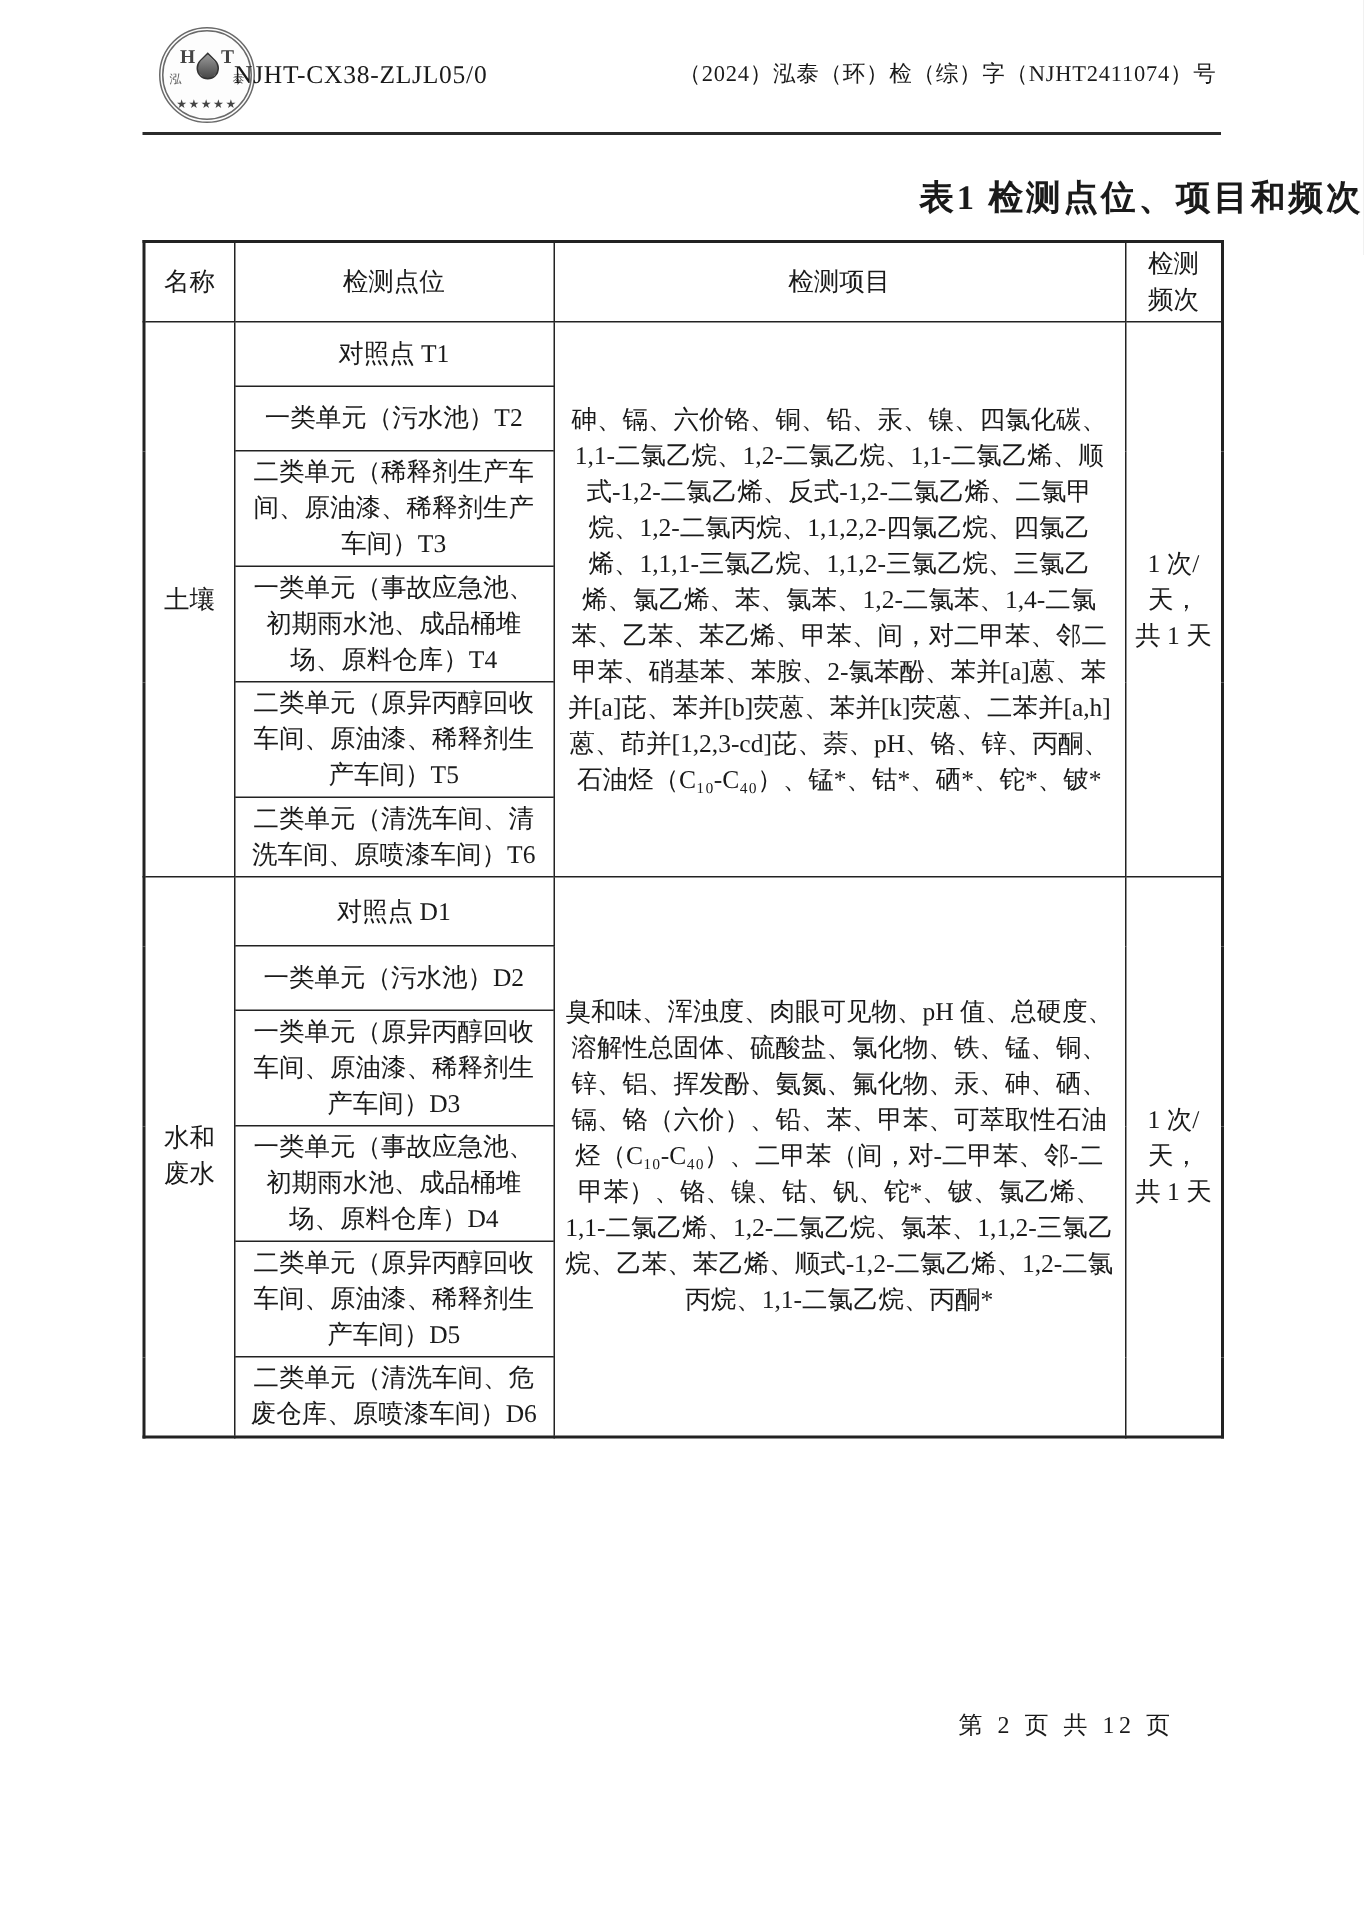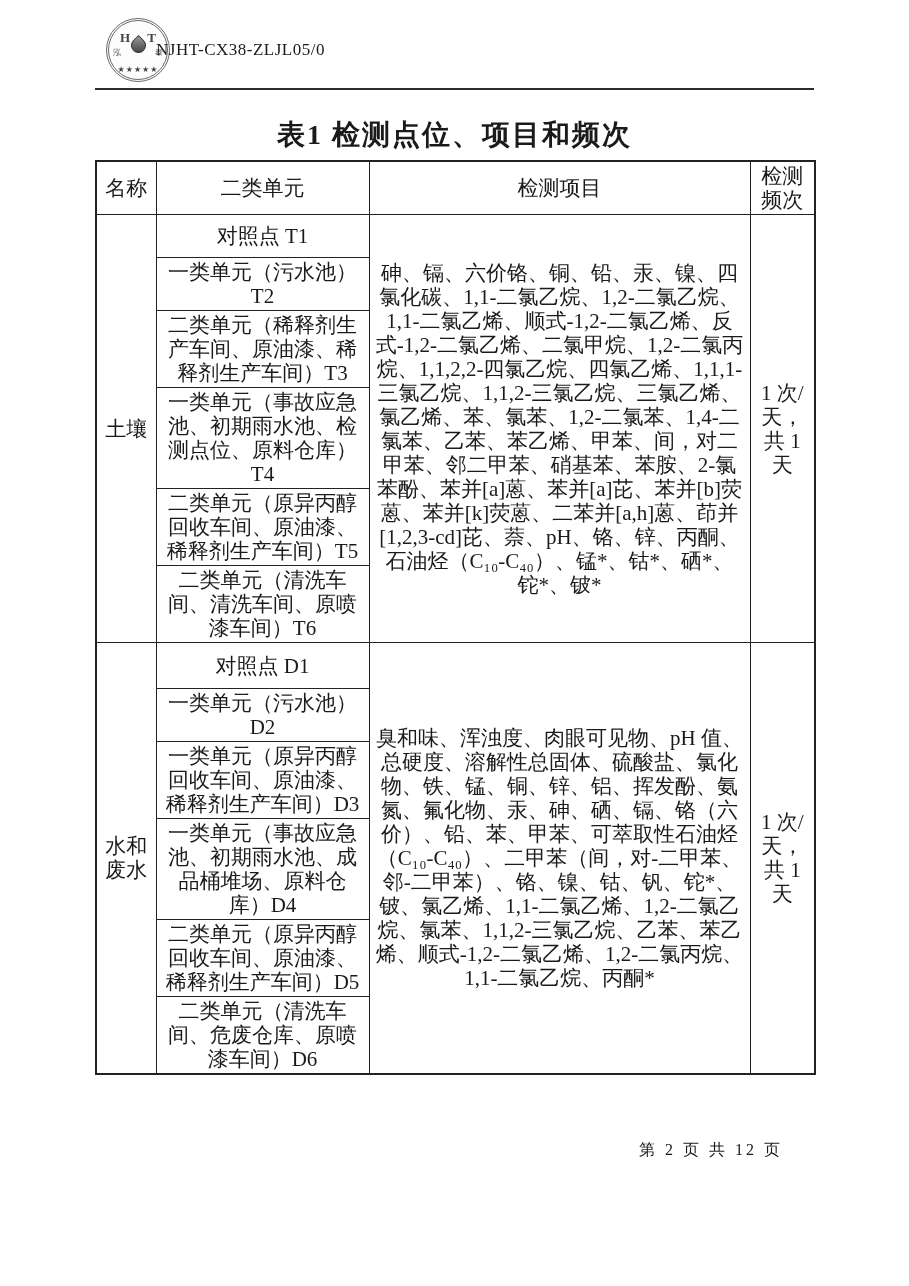--- a/index.html
+++ b/index.html
@@ -39,32 +39,32 @@
     position: absolute; left: 0; right: 0; bottom: 5px;
     text-align: center; font-size: 8px; letter-spacing: 1px; color: #444;
   }
   .hdr-code-left  { position: absolute; left: 156px; top: 40px; font-size: 17px; letter-spacing: .5px; }
   .hdr-code-right { position: absolute; right: 98px; top: 40px; font-size: 15px; letter-spacing: .5px; }
   .hdr-rule { position: absolute; left: 95px; top: 88px; width: 719px; height: 2px; background: #2b2b2b; }
 
   
   .doc-title {
     position: absolute; left: 0; right: 0; top: 116px;
-    text-align: center;
-    font-size: 28px; font-weight: bold; letter-spacing: 2px;
+    text-align: right;
+    font-size: 23px; font-weight: bold; letter-spacing: 2px;
   }
 
   
   table.main {
     position: absolute; left: 95px; top: 160px;
     width: 719px;
     border-collapse: collapse;
     table-layout: fixed;
     border: 2px solid #222;
-    font-size: 21px;
+    font-size: 17px;
   }
   table.main td, table.main th {
     border: 1px solid #222;
     vertical-align: middle;
     text-align: center;
     font-weight: normal;
     line-height: 24px;
     padding: 2px 6px;
   }
   col.c-name { width: 60px; }
@@ -93,56 +93,57 @@
 
   <div class="logo">
     <span class="lt">H</span>
     <span class="rt">T</span>
     <span class="lc">泓</span>
     <span class="rc">泰</span>
     <span class="drop"></span>
     <span class="stars">★★★★★</span>
   </div>
   <div class="hdr-code-left">NJHT-CX38-ZLJL05/0</div>
+  <div class="hdr-code-right">（2024）泓泰（环）检（综）字（NJHT2411074）号</div>
   <div class="hdr-rule"></div>
 
   <div class="doc-title">表1 检测点位、项目和频次</div>
 
   <table class="main">
     <colgroup>
       <col class="c-name">
         <col class="c-points">
         <col class="c-items">
         <col class="c-freq">
     </colgroup>
     <tbody>
       <tr style="height:50px;">
         <th>名称</th>
-        <th>二类单元</th>
+        <th>检测点位</th>
         <th>检测项目</th>
         <th class="pre">检测
 频次</th>
       </tr>
 
       <tr style="height:43px;">
         <td rowspan="6">土壤</td>
         <td>对照点 T1</td>
         <td rowspan="6" class="items-cell">砷、镉、六价铬、铜、铅、汞、镍、四氯化碳、1,1-二氯乙烷、1,2-二氯乙烷、1,1-二氯乙烯、顺式-1,2-二氯乙烯、反式-1,2-二氯乙烯、二氯甲烷、1,2-二氯丙烷、1,1,2,2-四氯乙烷、四氯乙烯、1,1,1-三氯乙烷、1,1,2-三氯乙烷、三氯乙烯、氯乙烯、苯、氯苯、1,2-二氯苯、1,4-二氯苯、乙苯、苯乙烯、甲苯、间，对二甲苯、邻二甲苯、硝基苯、苯胺、2-氯苯酚、苯并[a]蒽、苯并[a]芘、苯并[b]荧蒽、苯并[k]荧蒽、二苯并[a,h]蒽、茚并[1,2,3-cd]芘、萘、pH、铬、锌、丙酮、石油烃（C₁₀-C₄₀）、锰*、钴*、硒*、铊*、铍*</td>
         <td rowspan="6" class="freq-cell pre">1 次/
 天，
 共 1 天</td>
       </tr>
       <tr style="height:43px;">
         <td>一类单元（污水池）T2</td>
       </tr>
       <tr style="height:72px;">
         <td>二类单元（稀释剂生产车间、原油漆、稀释剂生产车间）T3</td>
       </tr>
       <tr style="height:73px;">
-        <td>一类单元（事故应急池、初期雨水池、检测点位、原料仓库）T4</td>
+        <td>一类单元（事故应急池、初期雨水池、成品桶堆场、原料仓库）T4</td>
       </tr>
       <tr style="height:73px;">
         <td>二类单元（原异丙醇回收车间、原油漆、稀释剂生产车间）T5</td>
       </tr>
       <tr style="height:49px;">
         <td>二类单元（清洗车间、清洗车间、原喷漆车间）T6</td>
       </tr>
 
       <tr style="height:46px;">
         <td rowspan="6" class="pre">水和

